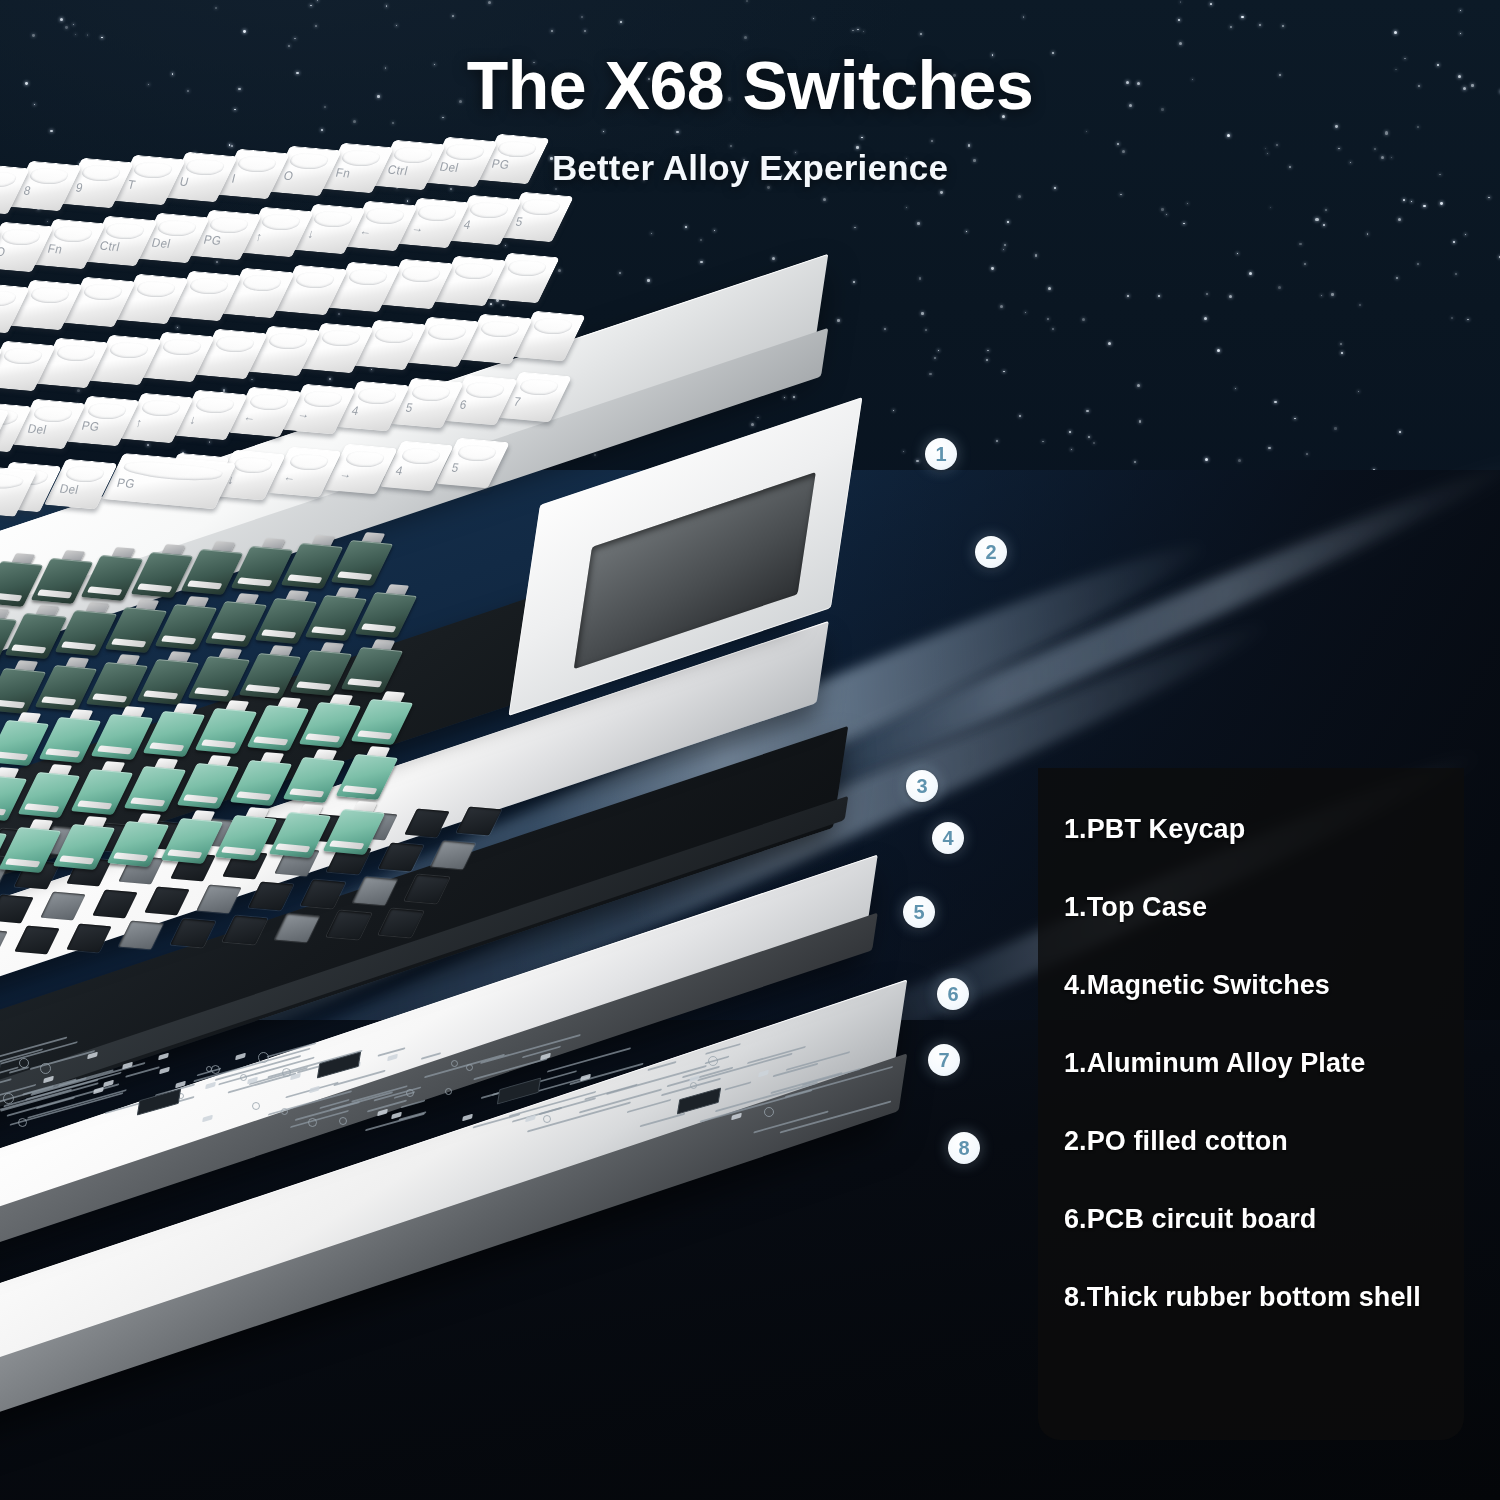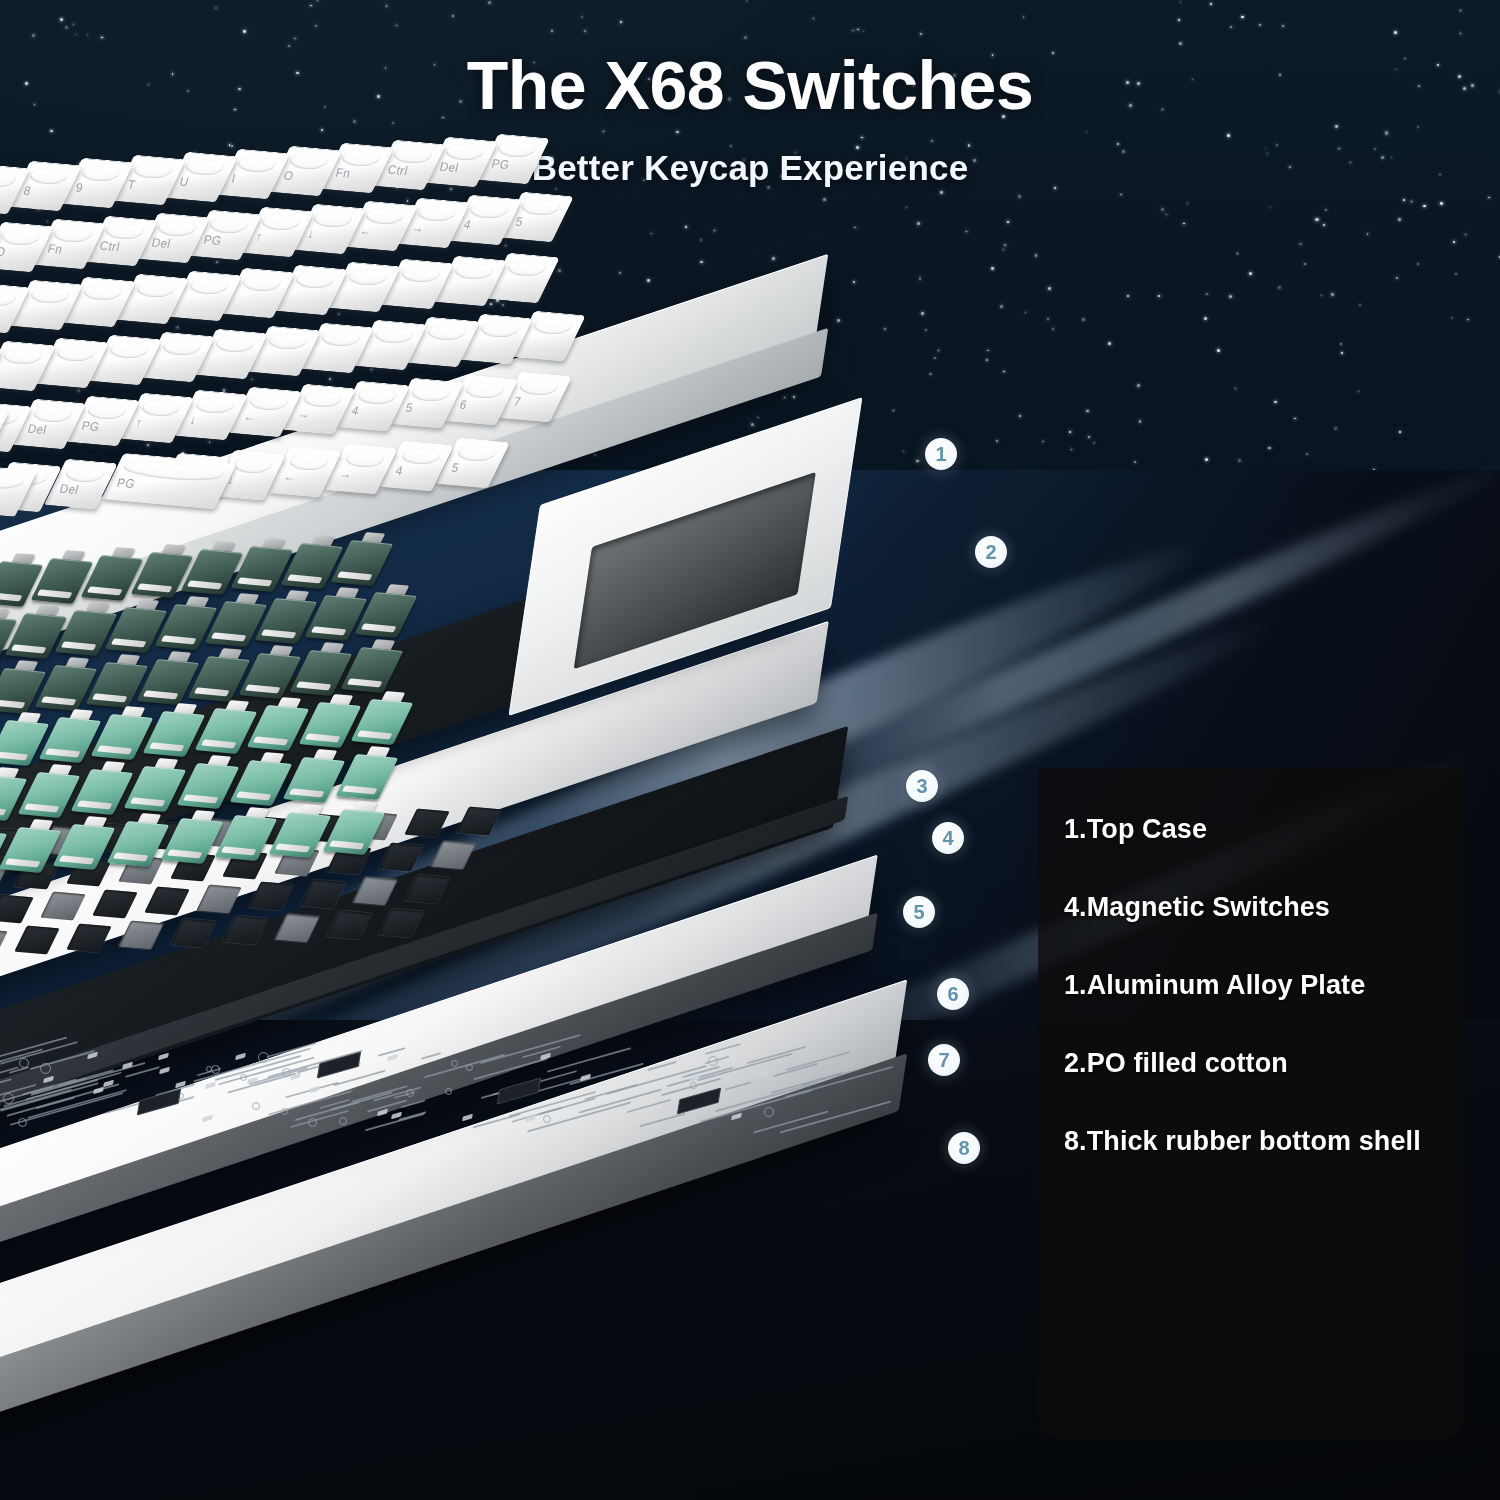--- a/index.html
+++ b/index.html
@@ -579,21 +579,21 @@
     <div class="wave" style="left:-60px;  top:310px; width:1320px; height:70px;"></div>
     <div class="wave" style="left:60px;   top:386px; width:1260px; height:52px; opacity:.75;"></div>
     <div class="wave" style="left:300px;  top:250px; width:1180px; height:44px; opacity:.55;"></div>
     <div class="wave" style="left:520px;  top:470px; width:1000px; height:38px; opacity:.5;"></div>
     <div class="wave" style="left:-20px;  top:470px; width:700px;  height:56px; opacity:.9;"></div>
     <div class="wave" style="left:740px;  top:140px; width:820px;  height:34px; opacity:.32;"></div>
   </div>
   <div class="bg-deep"></div>
 
   <div class="title">The X68 Switches</div>
-  <div class="subtitle">Better Keycap Experience</div>
+  <div class="subtitle">Better Alloy Experience</div>
 
   <div id="kb">
 
     <div class="layer">
       <div class="slab" style="left:60px; top:1128px; width:1020px; height:120px;
         background:linear-gradient(165deg,#fbfbfb 0%,#f0f0f0 40%,#d8dadc 62%,#9fa3a7 100%);
         box-shadow:0 18px 34px rgba(0,0,0,.55), inset 0 1px 0 #fff;"></div>
       <div class="slab" style="left:60px; top:1202px; width:1020px; height:52px;
         background:linear-gradient(165deg,#8e9296 0%,#5d6165 55%,#3a3d41 100%);"></div>
     </div>
@@ -1241,20 +1241,22 @@
       </div>
       <div class="badge" style="left:928px;top:1044px">
         <span>7</span>
       </div>
       <div class="badge" style="left:948px;top:1132px">
         <span>8</span>
       </div>
     </div>
 
   <div id="legend">
+    <div class="row">1.PBT Keycap</div>
     <div class="row">1.Top Case</div>
     <div class="row">4.Magnetic Switches</div>
     <div class="row">1.Aluminum Alloy Plate</div>
     <div class="row">2.PO filled cotton</div>
+    <div class="row">6.PCB circuit board</div>
     <div class="row">8.Thick rubber bottom shell</div>
   </div>
 
 </div>
 
 </body></html>

